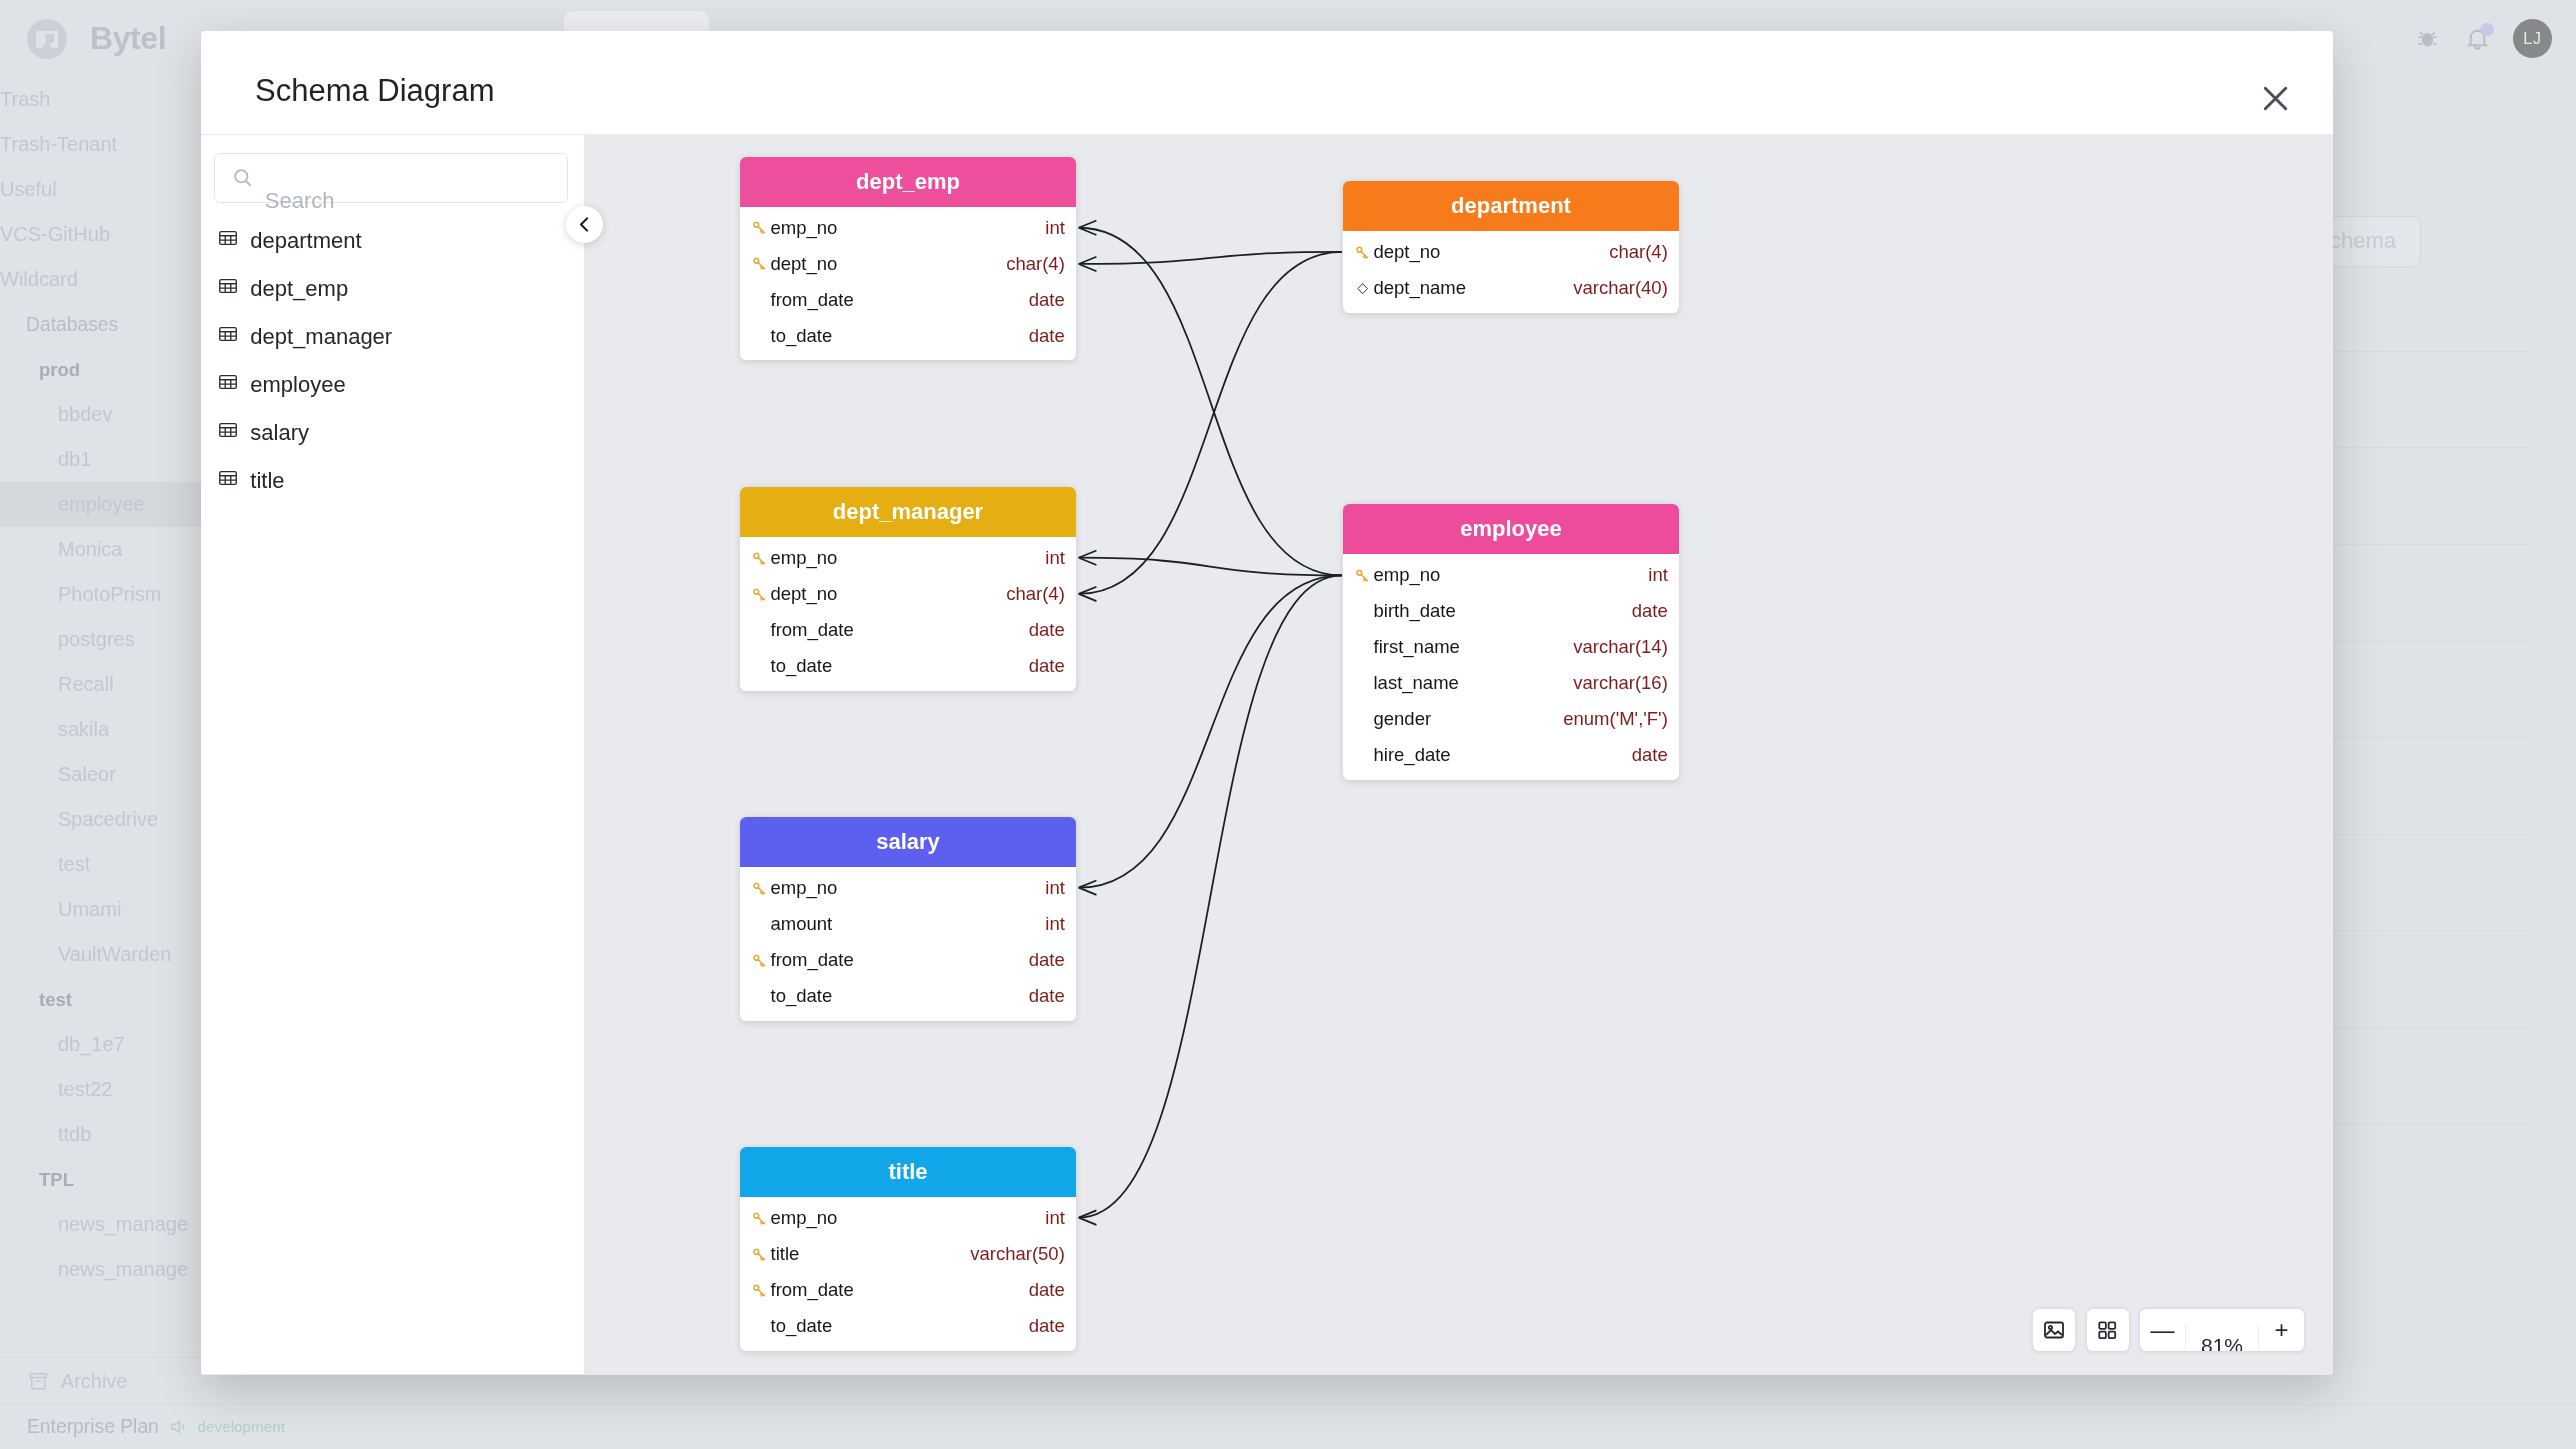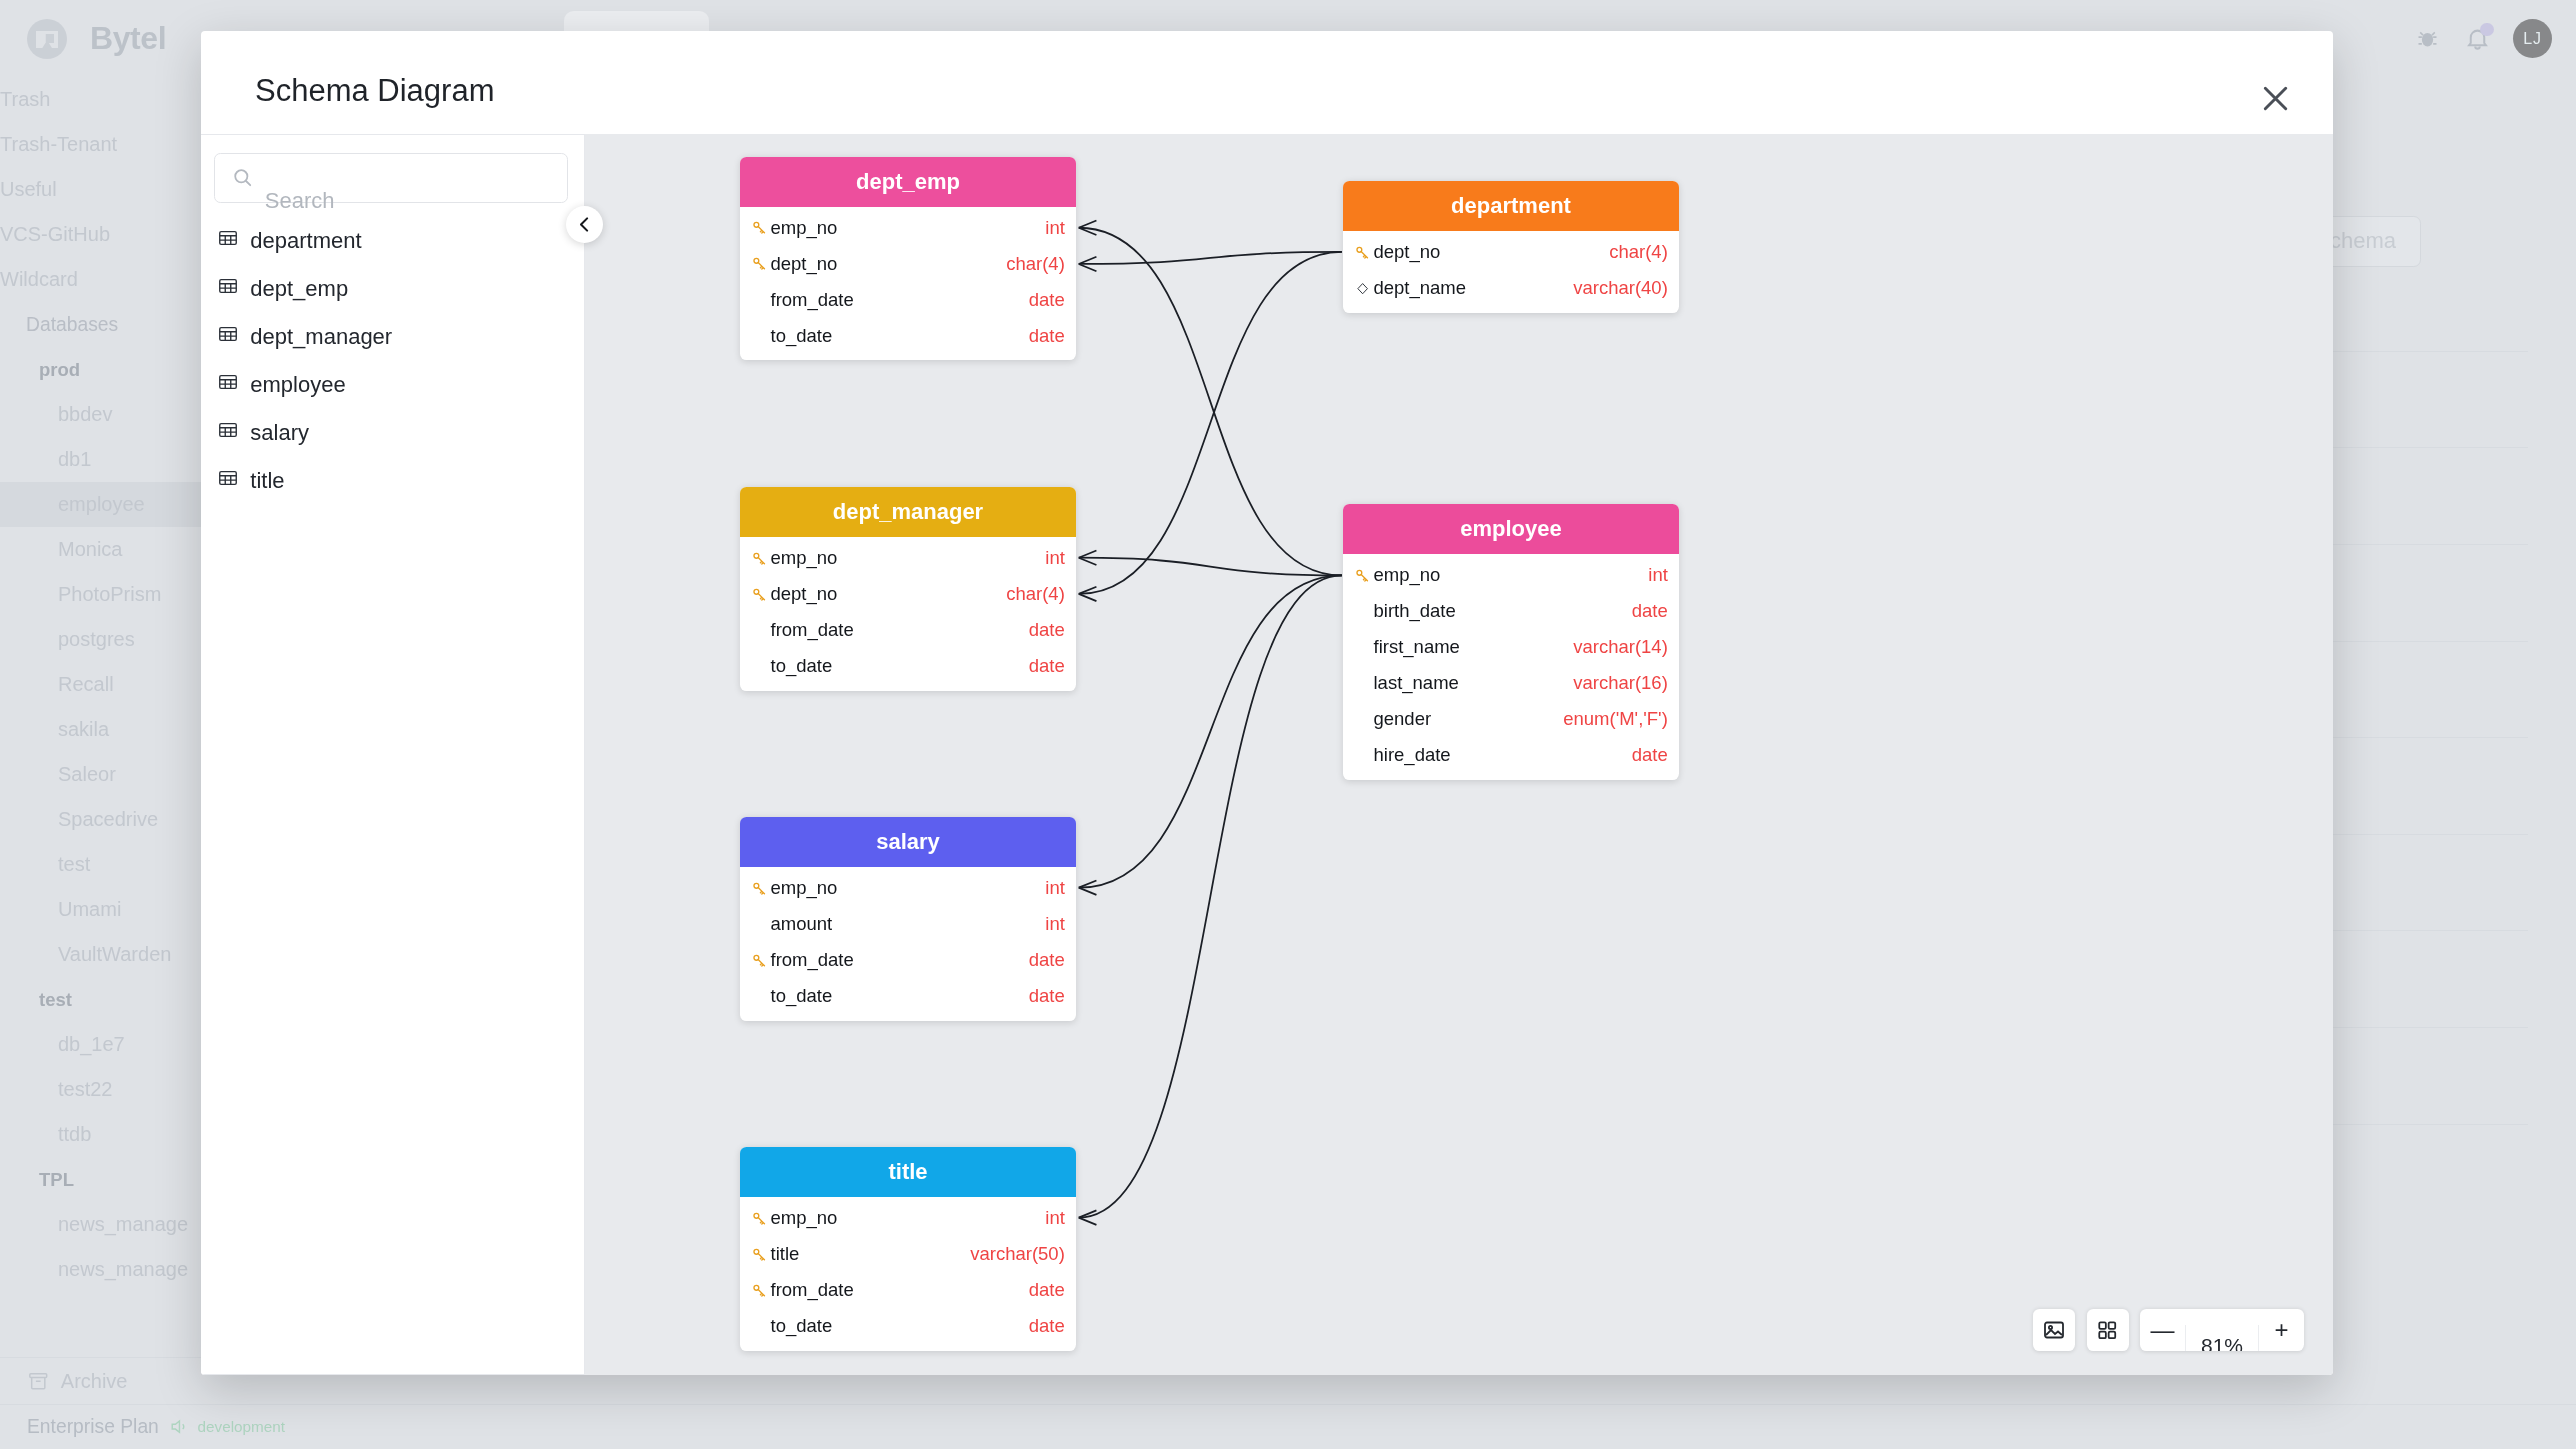--- a/index.html
+++ b/index.html
@@ -158,21 +158,21 @@
     height: 50px; display: flex; align-items: center; justify-content: center;
     color: #fff; font-size: 22px; font-weight: bold;
   }
   .node-body { padding: 3.2px 0 6.4px 0; }
   .col-row {
     display: flex; align-items: center; height: 36px; padding: 0 6.4px 0 8px;
     font-size: 18.5px;
   }
   .col-ic { width: 22.5px; flex: 0 0 22.5px; display: flex; align-items: center; justify-content: center; }
   .col-name { color: #14171c; flex: 1; white-space: nowrap; }
-  .col-type { color: #ef4444; white-space: nowrap; padding-right: 4.8px; }
+  .col-type { color: #7f1d1d; white-space: nowrap; padding-right: 4.8px; }
 
   
   .canvas-toolbar {
     position: absolute; right: 29px; bottom: 24px;
     display: flex; align-items: center; gap: 11.3px; z-index: 30;
   }
   .tb-btn {
     width: 42px; height: 42px; background: #fff; border-radius: 6.4px;
     display: flex; align-items: center; justify-content: center;
     box-shadow: 0 0.8px 4px rgba(0,0,0,.12); color: #24282e; cursor: pointer;

